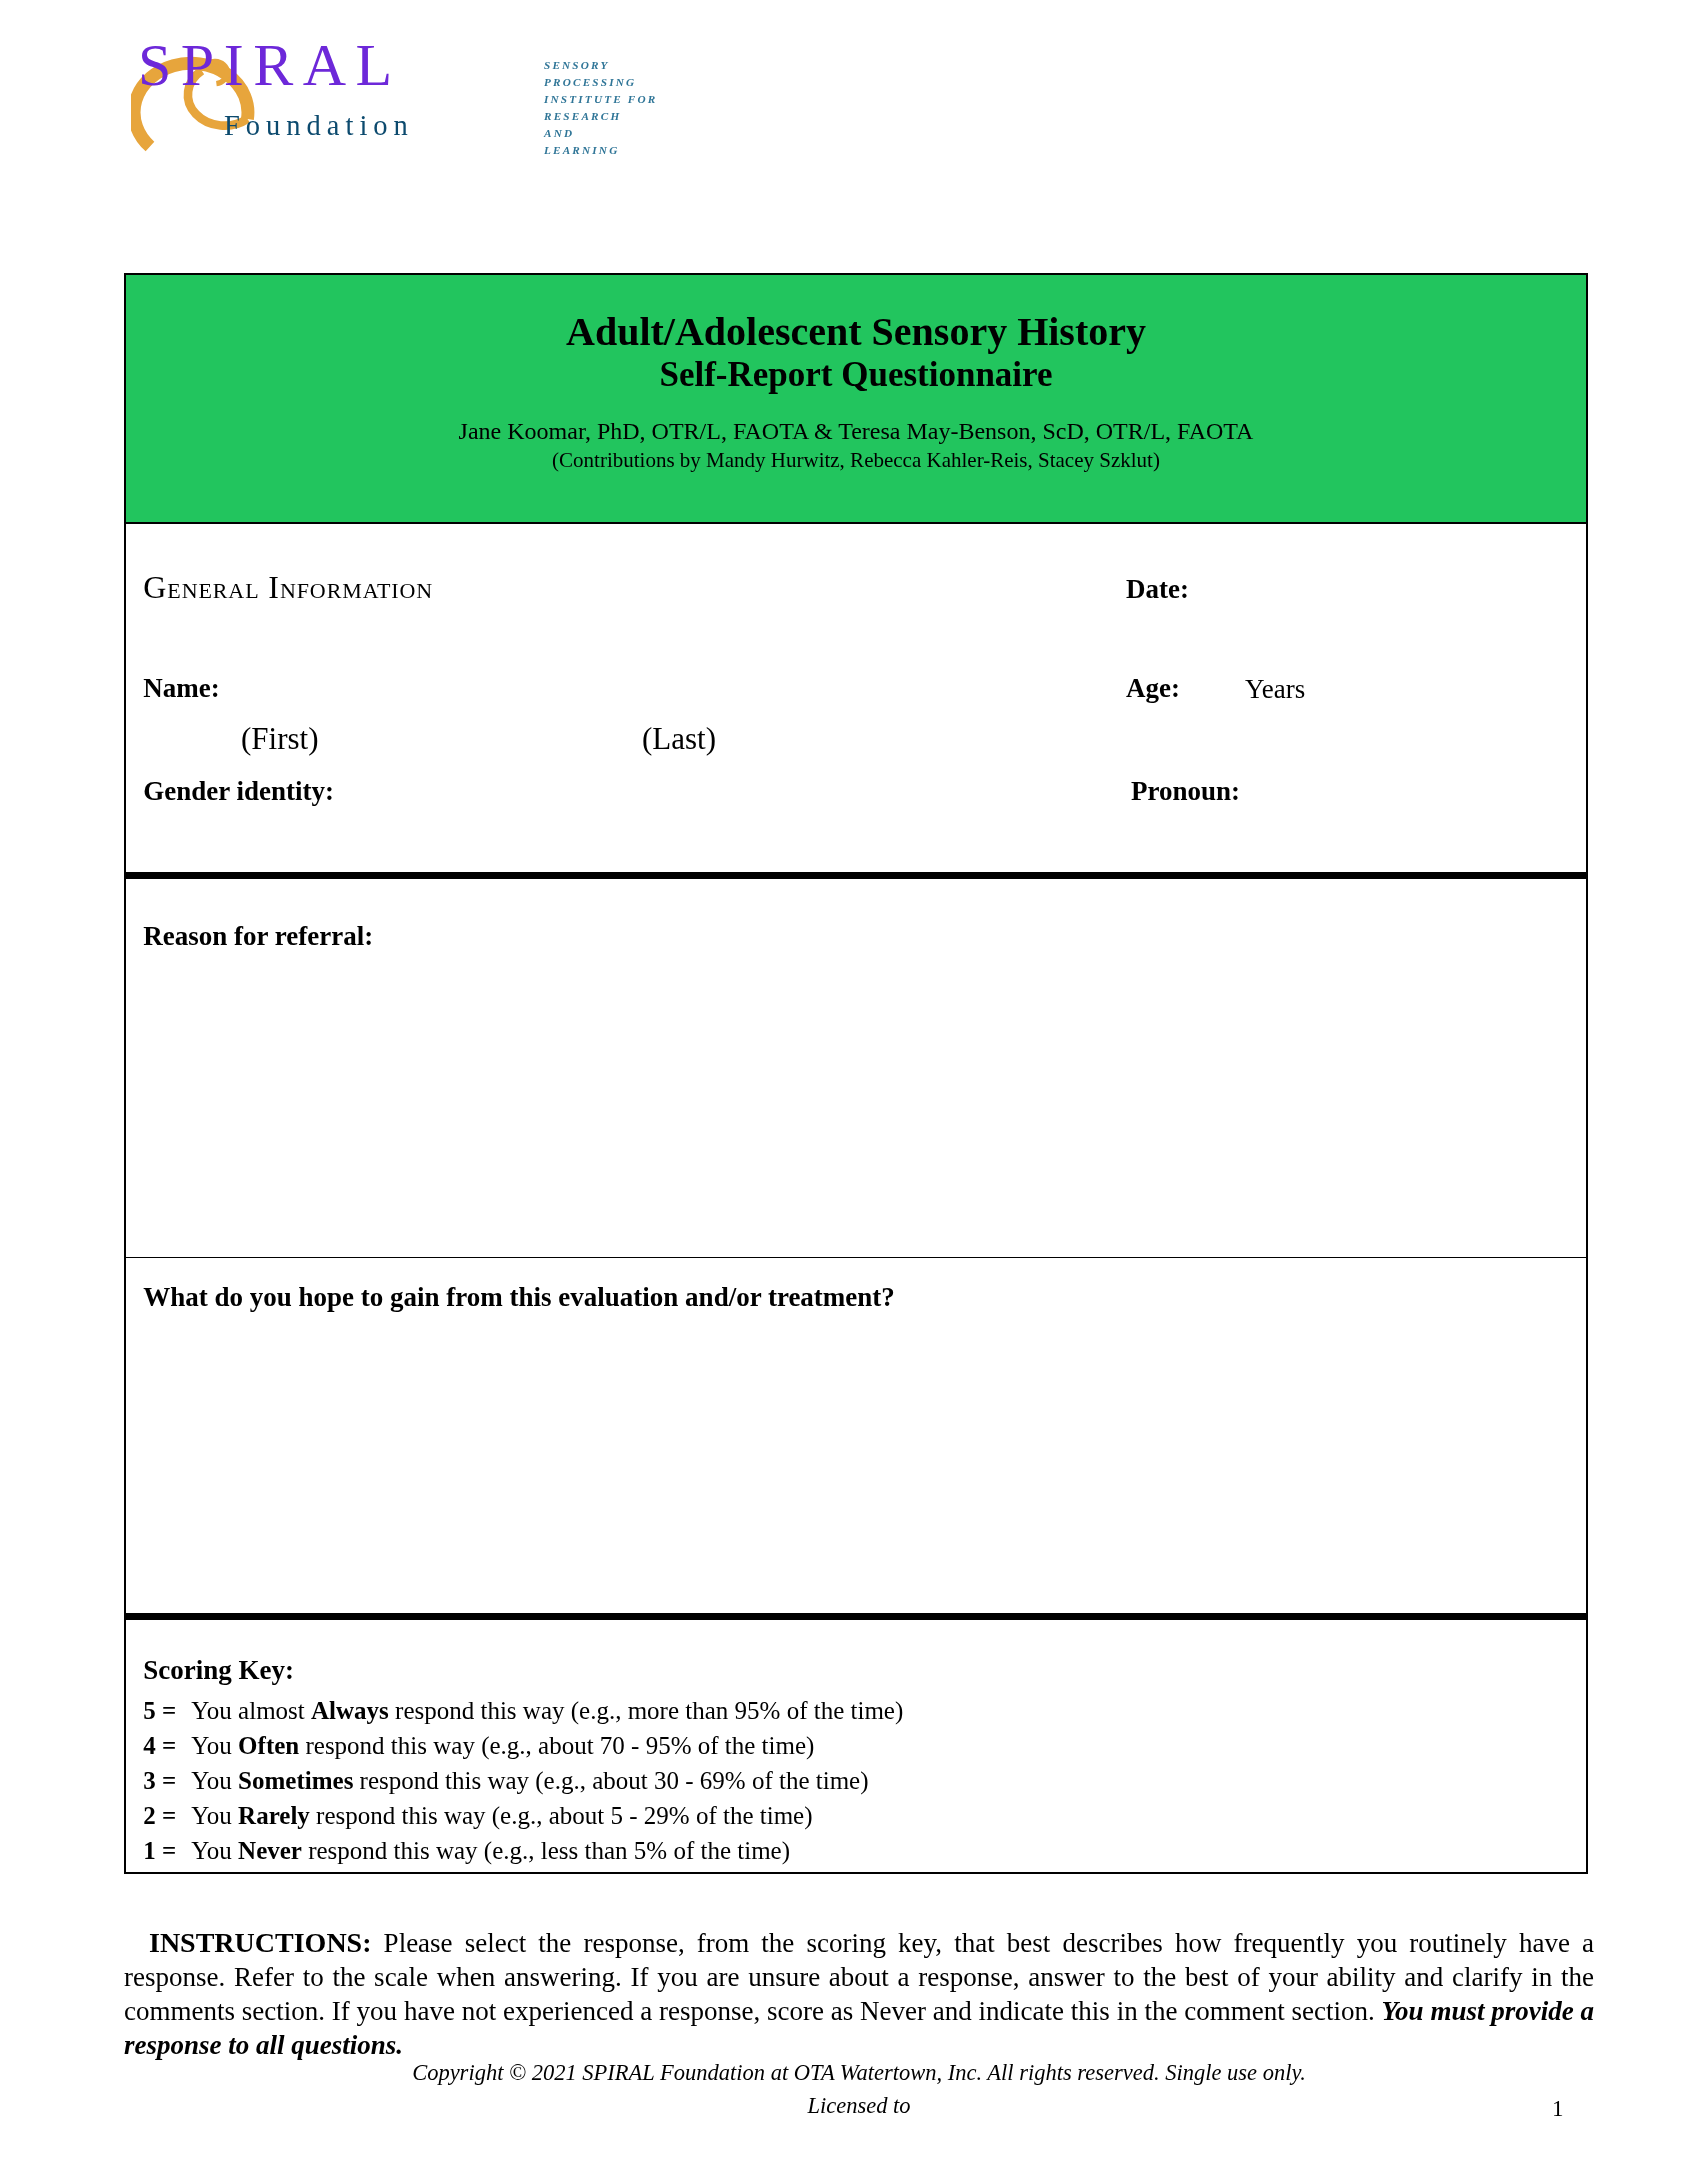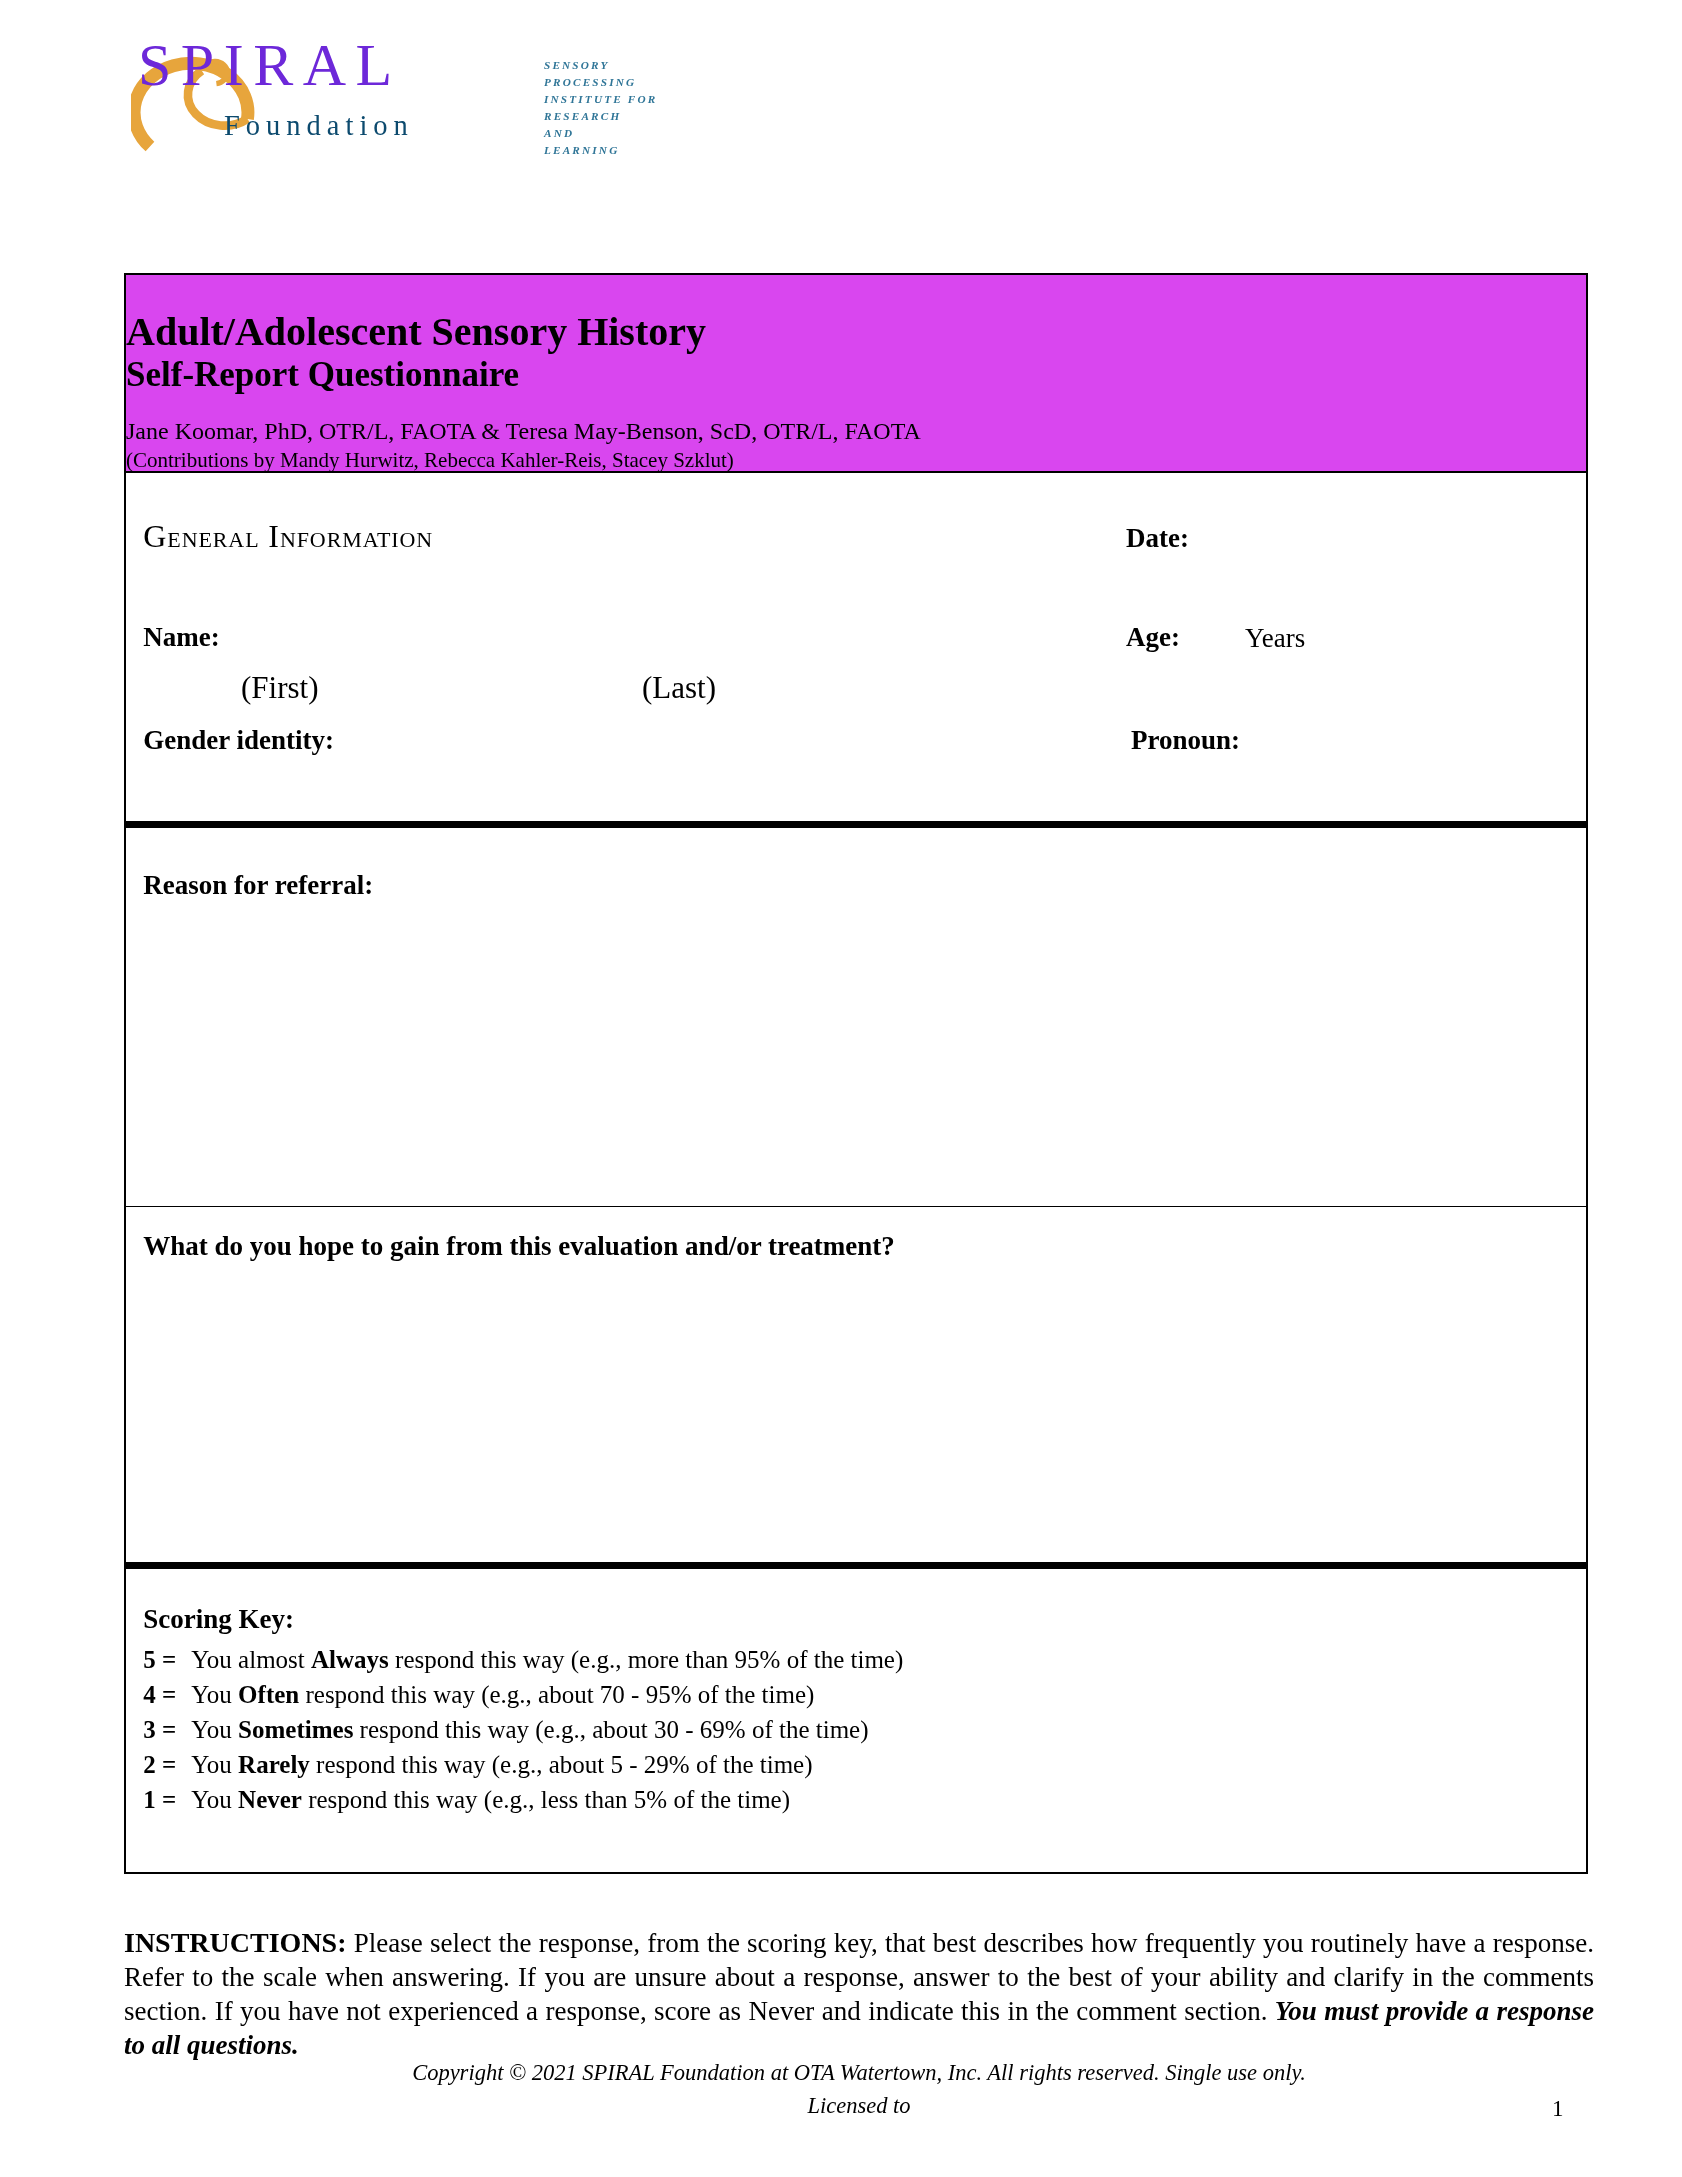--- a/index.html
+++ b/index.html
@@ -22,21 +22,21 @@
     position:absolute; left:458px; top:31px; font-size:11.2px; font-weight:bold;
     letter-spacing:2.2px; line-height:17px; color:#2F7597;font-style:italic;
   }
   
   .form-box{
     position:absolute; left:124px; top:273px; width:1464px; height:1601px;
     border:2.6px solid #000; box-sizing:border-box; background:#fff;
   }
   .sec{box-sizing:border-box; position:relative;}
   .sec-header{
-    height:198px; background:#d946ef; border-bottom:2.6px solid #000; text-align:left;
+    height:249px; background:#22c55e; border-bottom:2.6px solid #000; text-align:center;
   }
   .form-title{font-size:40px; font-weight:bold; padding-top:33px; line-height:1.18;}
   .form-subtitle{font-size:35px; font-weight:bold; line-height:1.15;}
   .authors-line{font-size:24px; margin-top:22.5px;}
   .contributions-line{font-size:21px; margin-top:2.6px;}
   .sec-general{height:355px; border-bottom:7.8px solid #000;}
   .sec-reason{height:379px; border-bottom:1.7px solid #000;}
   .sec-hope{height:362px; border-bottom:7.8px solid #000;}
   .sec-scoring{height:251px; padding:35px 0 0 17.3px;}
   .lbl{position:absolute; font-weight:bold; font-size:27px; white-space:nowrap;}
@@ -49,21 +49,21 @@
   .field{position:absolute; background:transparent;}
   
   .sk-title{font-weight:bold; font-size:27px; margin-bottom:7px;}
   .sk-line{font-size:25px; line-height:35px; white-space:nowrap;}
   .sk-num{display:inline-block; min-width:48px; font-weight:bold;}
   
   .instructions{
     position:absolute; left:124px; top:1899px; width:1470px;
     font-size:27px; line-height:34px; text-align:justify;
   }
-  .instructions b.ins-label{font-size:28px;}
+  .instructions b.ins-label{font-size:28px;margin-left:25px;}
   .ins-emph{font-weight:bold; font-style:italic;}
   .copyright-line{
     position:absolute; left:124px; top:2060px; width:1470px; text-align:center;
     font-style:italic; font-size:22.5px;
   }
   .licensed-line{
     position:absolute; left:124px; top:2093px; width:1470px; text-align:center;
     font-style:italic; font-size:22.5px;
   }
   .page-number{position:absolute; left:1552px; top:2096px; font-size:23px;}

